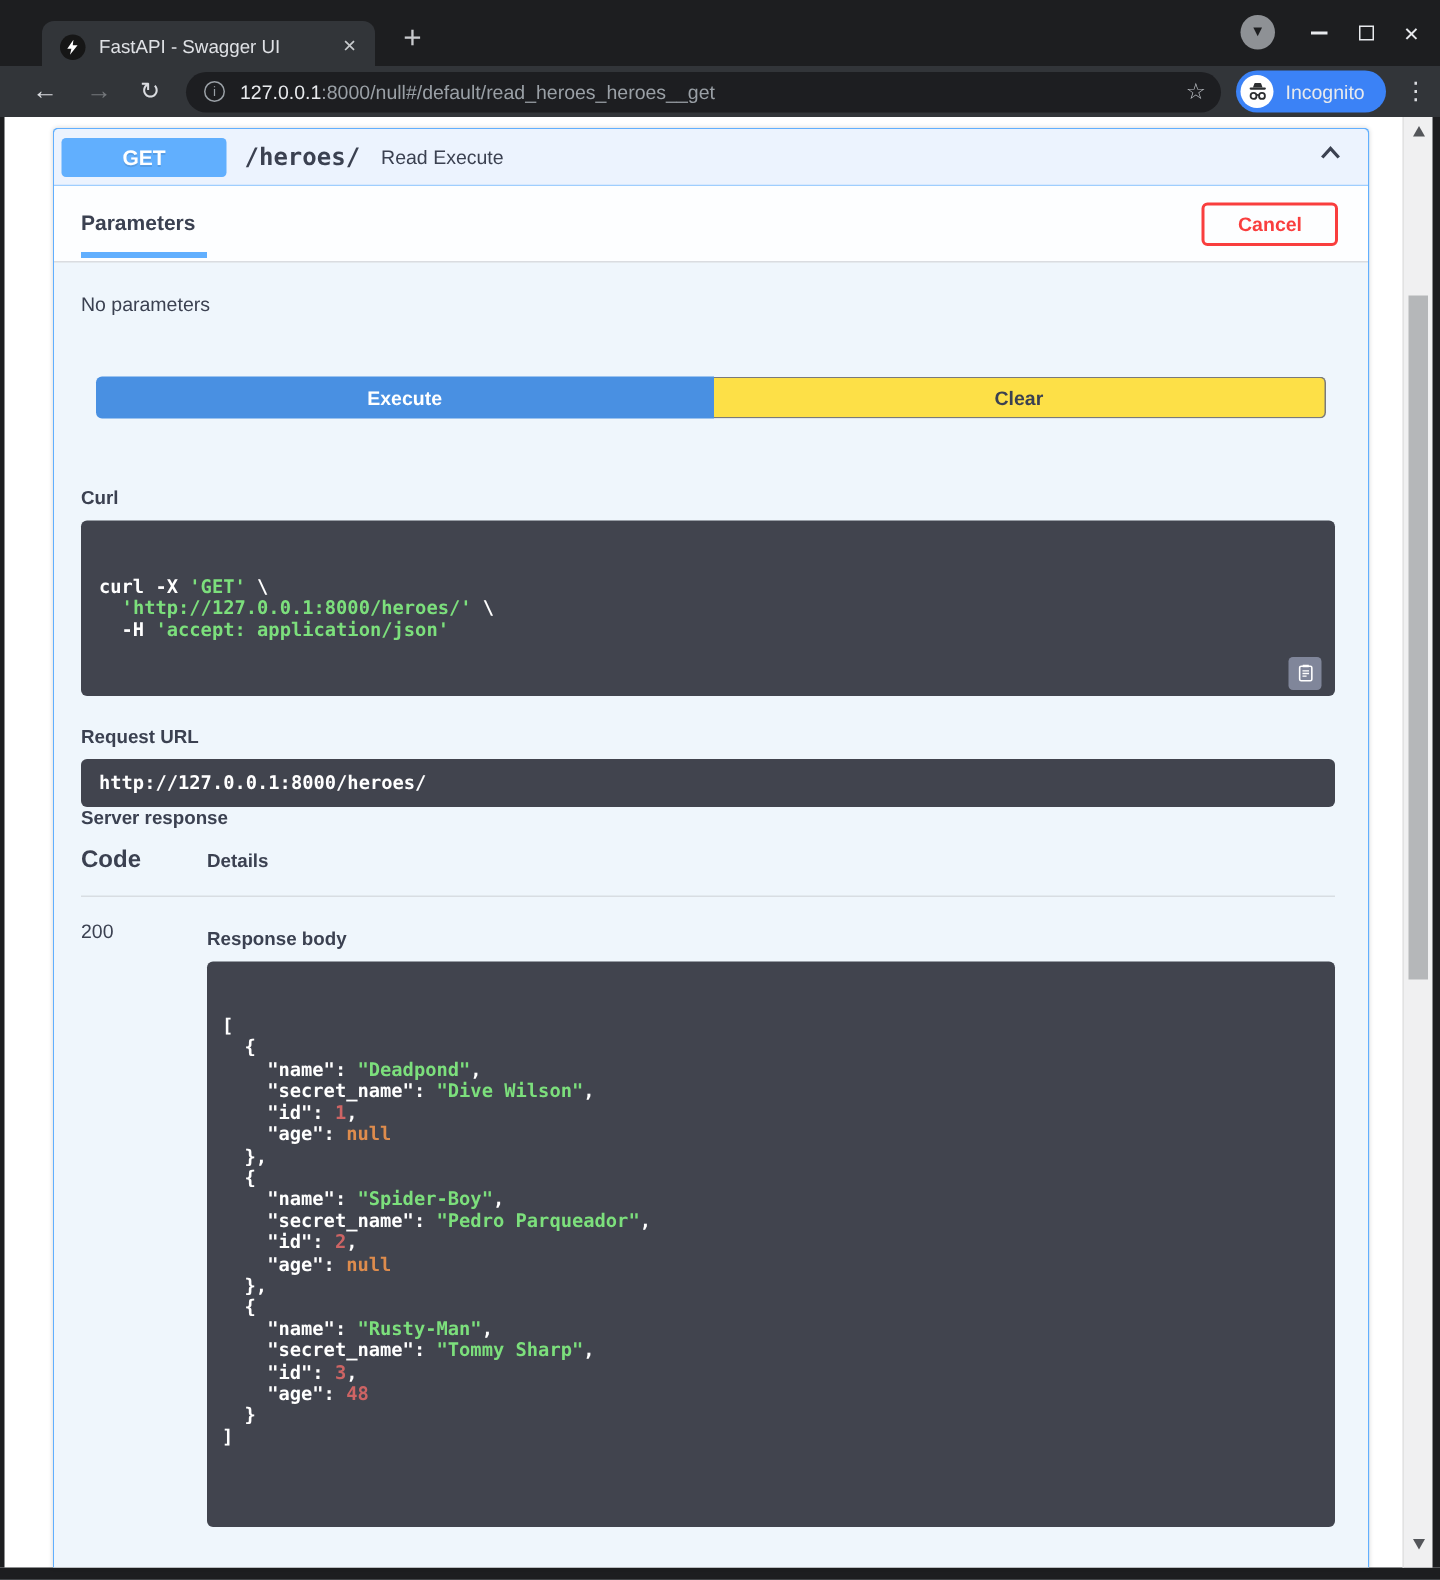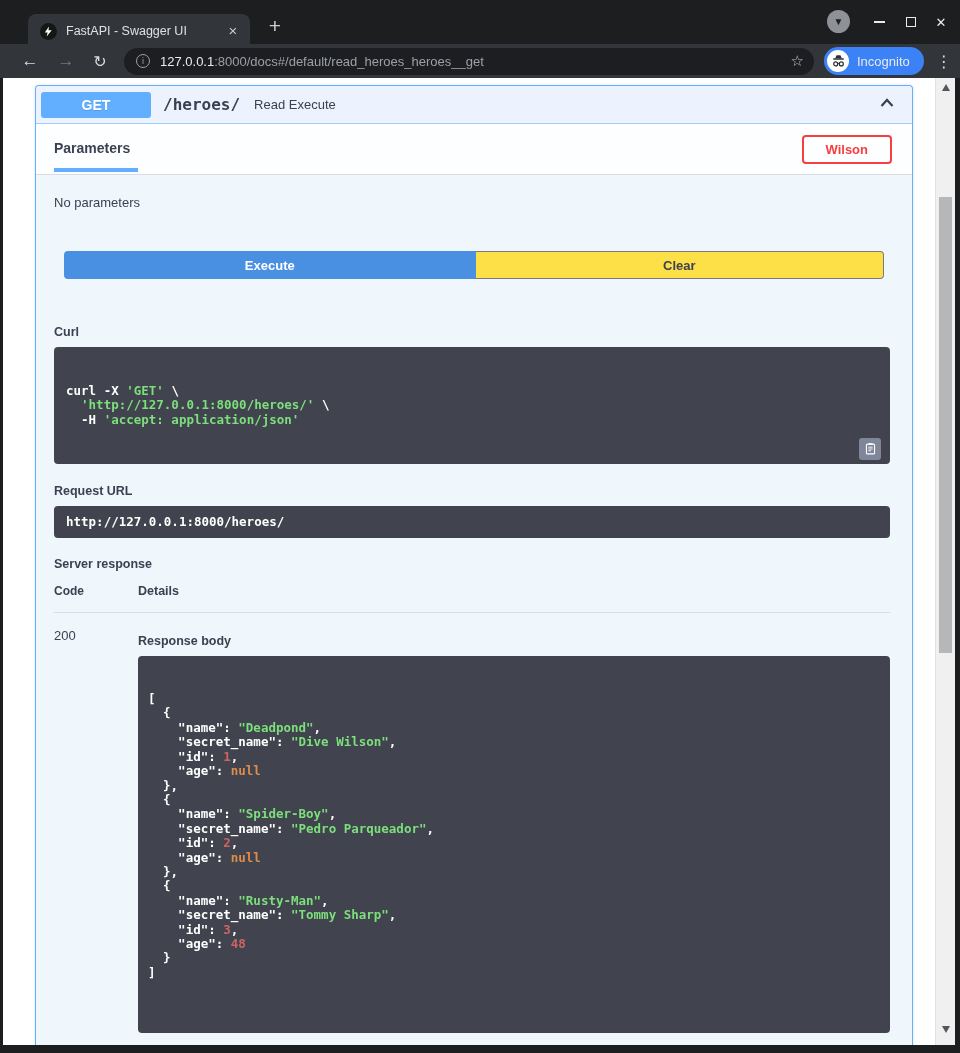--- a/index.html
+++ b/index.html
@@ -116,26 +116,26 @@
                 white-space:pre; overflow:hidden; }
   .tk-w { color:#ffffff; }
   .tk-g { color:var(--c-json_string,#7cdf7c); }
   .tk-n { color:var(--c-json_number,#cd6464); }
   .tk-o { color:var(--c-json_null,#de8c4d); }
   .copy-btn { position:absolute; right:9px; bottom:4px; width:22px; height:22px;
               background:#80869a; border:none; border-radius:3px;
               display:flex; align-items:center; justify-content:center; }
   .lbl-requrl { margin-top:20px; }
   .requrl-block { padding:9px 12px; }
-  .lbl-server { margin-top:19px; }
+  .lbl-server { }
 
   .resp-table-head { display:flex; margin-top:13px; align-items:baseline;
                      padding-bottom:14px; border-bottom:1px solid #d8dde2; }
   .code-col { width:84px; flex:0 0 84px; }
-  .code-head { font-size:12px; font-weight:bold; }
+  .code-head { font-size:16px; font-weight:bold; }
   .details-head { font-size:12.5px; font-weight:bold; }
   .resp-row { display:flex; margin-top:14px; }
   .status-code { font-size:13px; padding-top:1px; }
   .details-col { flex:1; min-width:0; }
   .lbl-respbody { margin-top:7px; }
   .json-block { padding:7px 10px 24px; }
 </style>
 </head>
 <body>
 
@@ -159,21 +159,21 @@
     </div>
   <div class="win-btn win-close">✕</div>
 </div>
 
 <div class="toolbar">
   <span class="nav-icon back">←</span>
   <span class="nav-icon forward">→</span>
   <span class="nav-icon reload">↻</span>
   <div class="omnibox">
     <span class="info-icon">i</span>
-    <span class="url"><span class="host">127.0.0.1</span><span>:8000/docs#/default/read_heroes_heroes__get</span></span>
+    <span class="url"><span class="host">127.0.0.1</span><span>:8000/null#/default/read_heroes_heroes__get</span></span>
     <span class="star">☆</span>
   </div>
   <div class="incog">
     <span class="incog-circle">
       <svg width="15" height="15" viewBox="0 0 16 16">
         <rect x="2.2" y="4.6" width="11.6" height="1.6" rx="0.8" fill="#2d2f31"></rect>
         <path d="M4.6 4.6 L5.6 1.8 Q5.8 1.2 6.5 1.4 L9.5 1.4 Q10.2 1.2 10.4 1.8 L11.4 4.6 Z" fill="#2d2f31"></path>
         <circle cx="5" cy="10.6" r="2.1" fill="none" stroke="#2d2f31" stroke-width="1.3"></circle>
         <circle cx="11" cy="10.6" r="2.1" fill="none" stroke="#2d2f31" stroke-width="1.3"></circle>
         <path d="M7 10.2 Q8 9.5 9 10.2" fill="none" stroke="#2d2f31" stroke-width="1.1"></path>
@@ -197,21 +197,21 @@
             <path d="M5.5 14 L11 8 L16.5 14" fill="none" stroke="#3b4151" stroke-width="2.2"></path>
           </svg>
       </span>
     </div>
 
     <div class="section-header params-header">
       <span class="params-title">
         <span>Parameters</span>
         <span class="params-underline"></span>
       </span>
-      <button class="cancel-btn">Wilson</button>
+      <button class="cancel-btn">Cancel</button>
     </div>
 
     <div class="no-params">No parameters</div>
 
     <div class="execute-row">
       <button class="execute-btn">Execute</button>
       <button class="clear-btn">Clear</button>
     </div>
     <div class="exec-spacer"></div>
 

